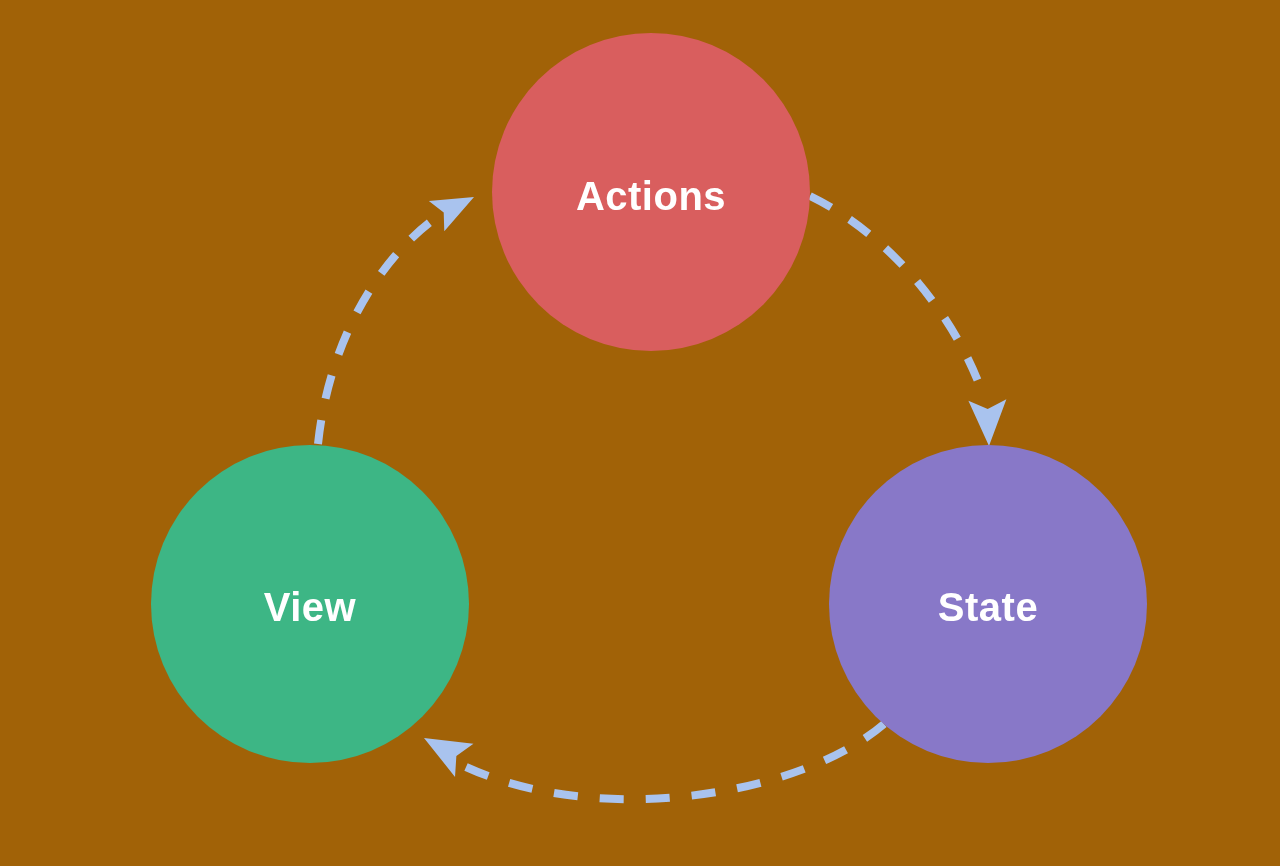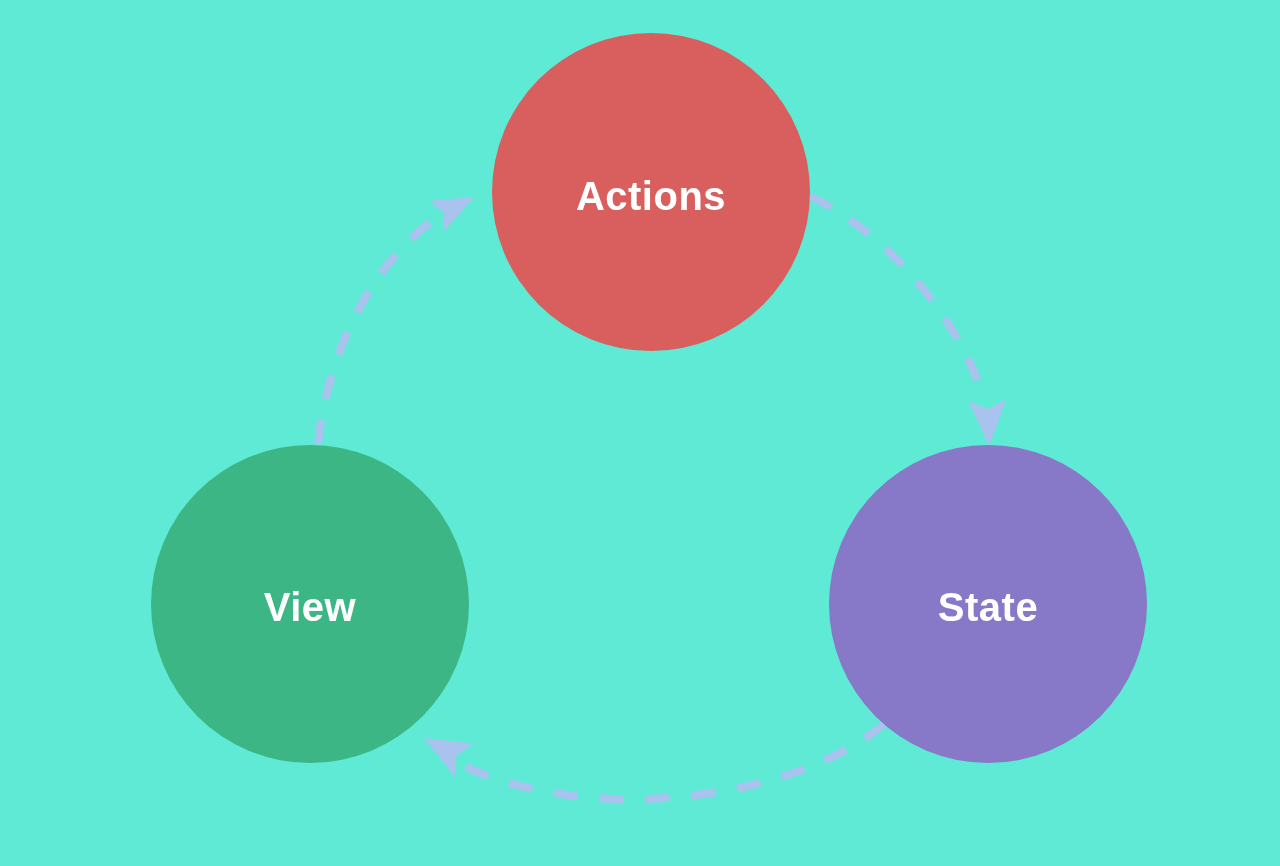--- a/index.html
+++ b/index.html
@@ -10,21 +10,21 @@
   body {
     width: 1280px;
     height: 866px;
     font-family: "Liberation Sans", sans-serif;
     overflow: hidden;
   }
   #diagram-root {
     position: relative;
     width: 1280px;
     height: 866px;
-    background: #5eead4;
+    background: #a16207;
   }
   #cycle-svg {
     position: absolute;
     top: 0;
     left: 0;
     width: 1280px;
     height: 866px;
     display: block;
   }
   .node-label {

